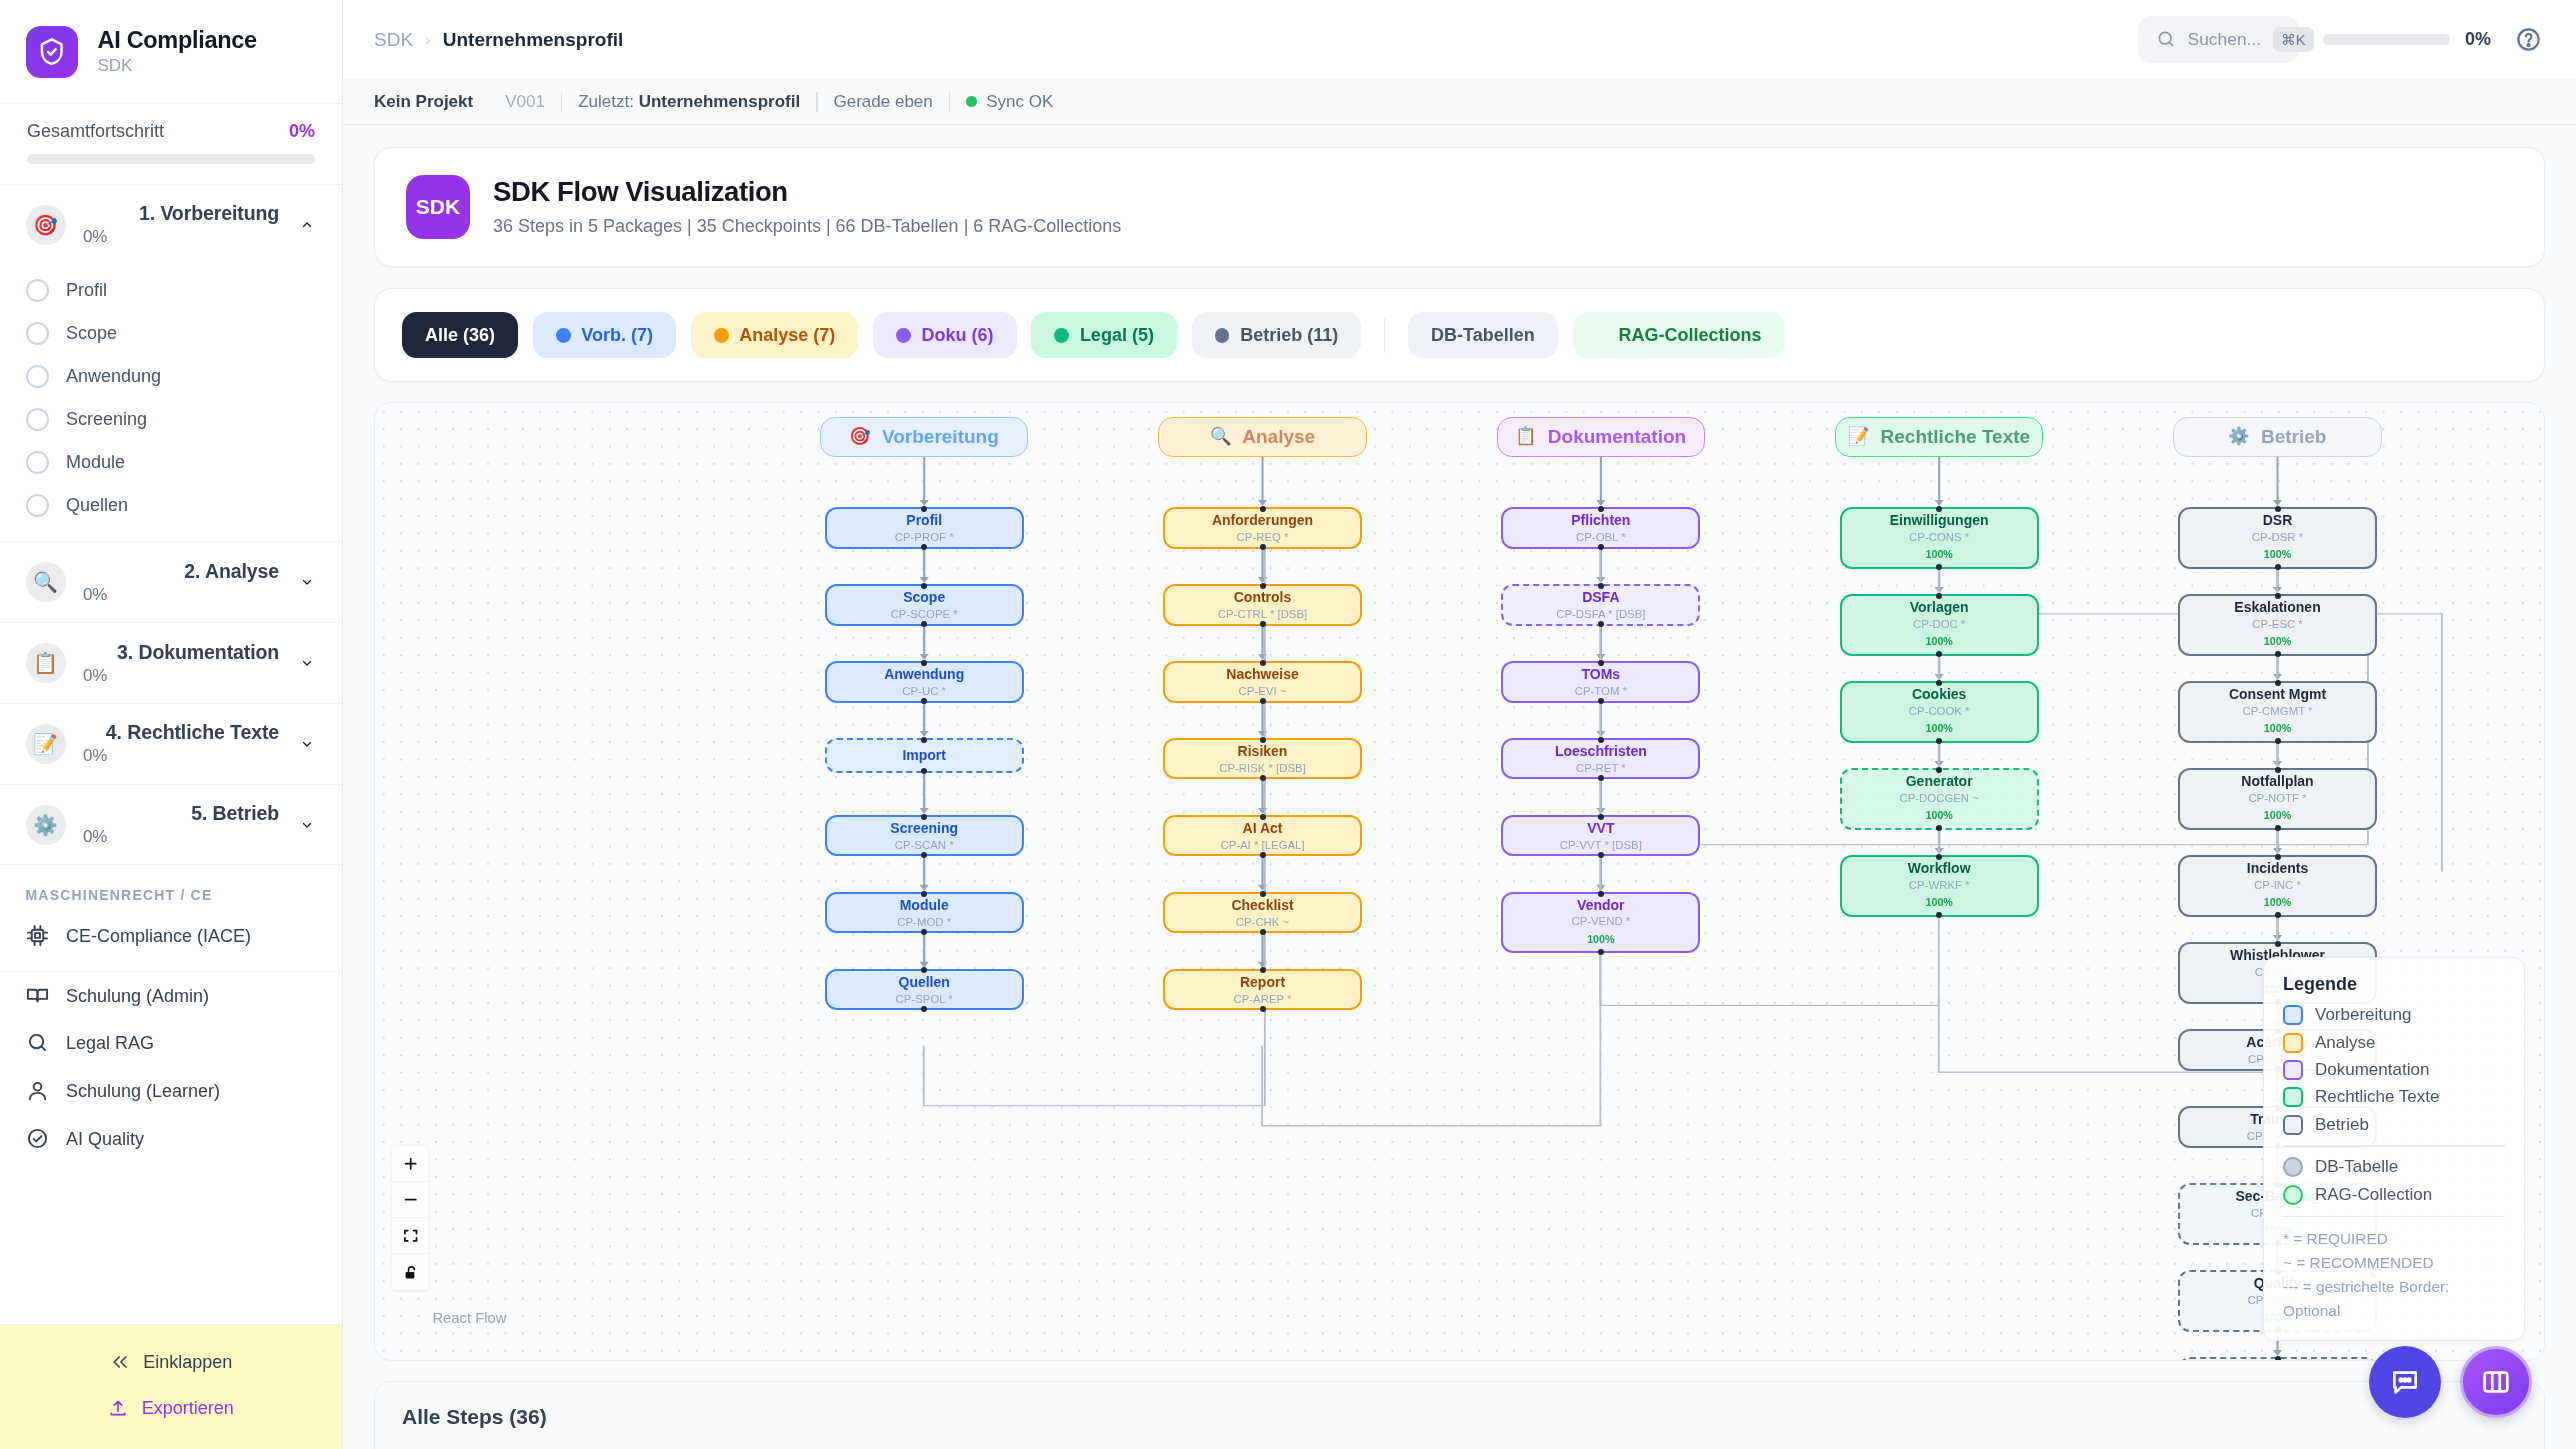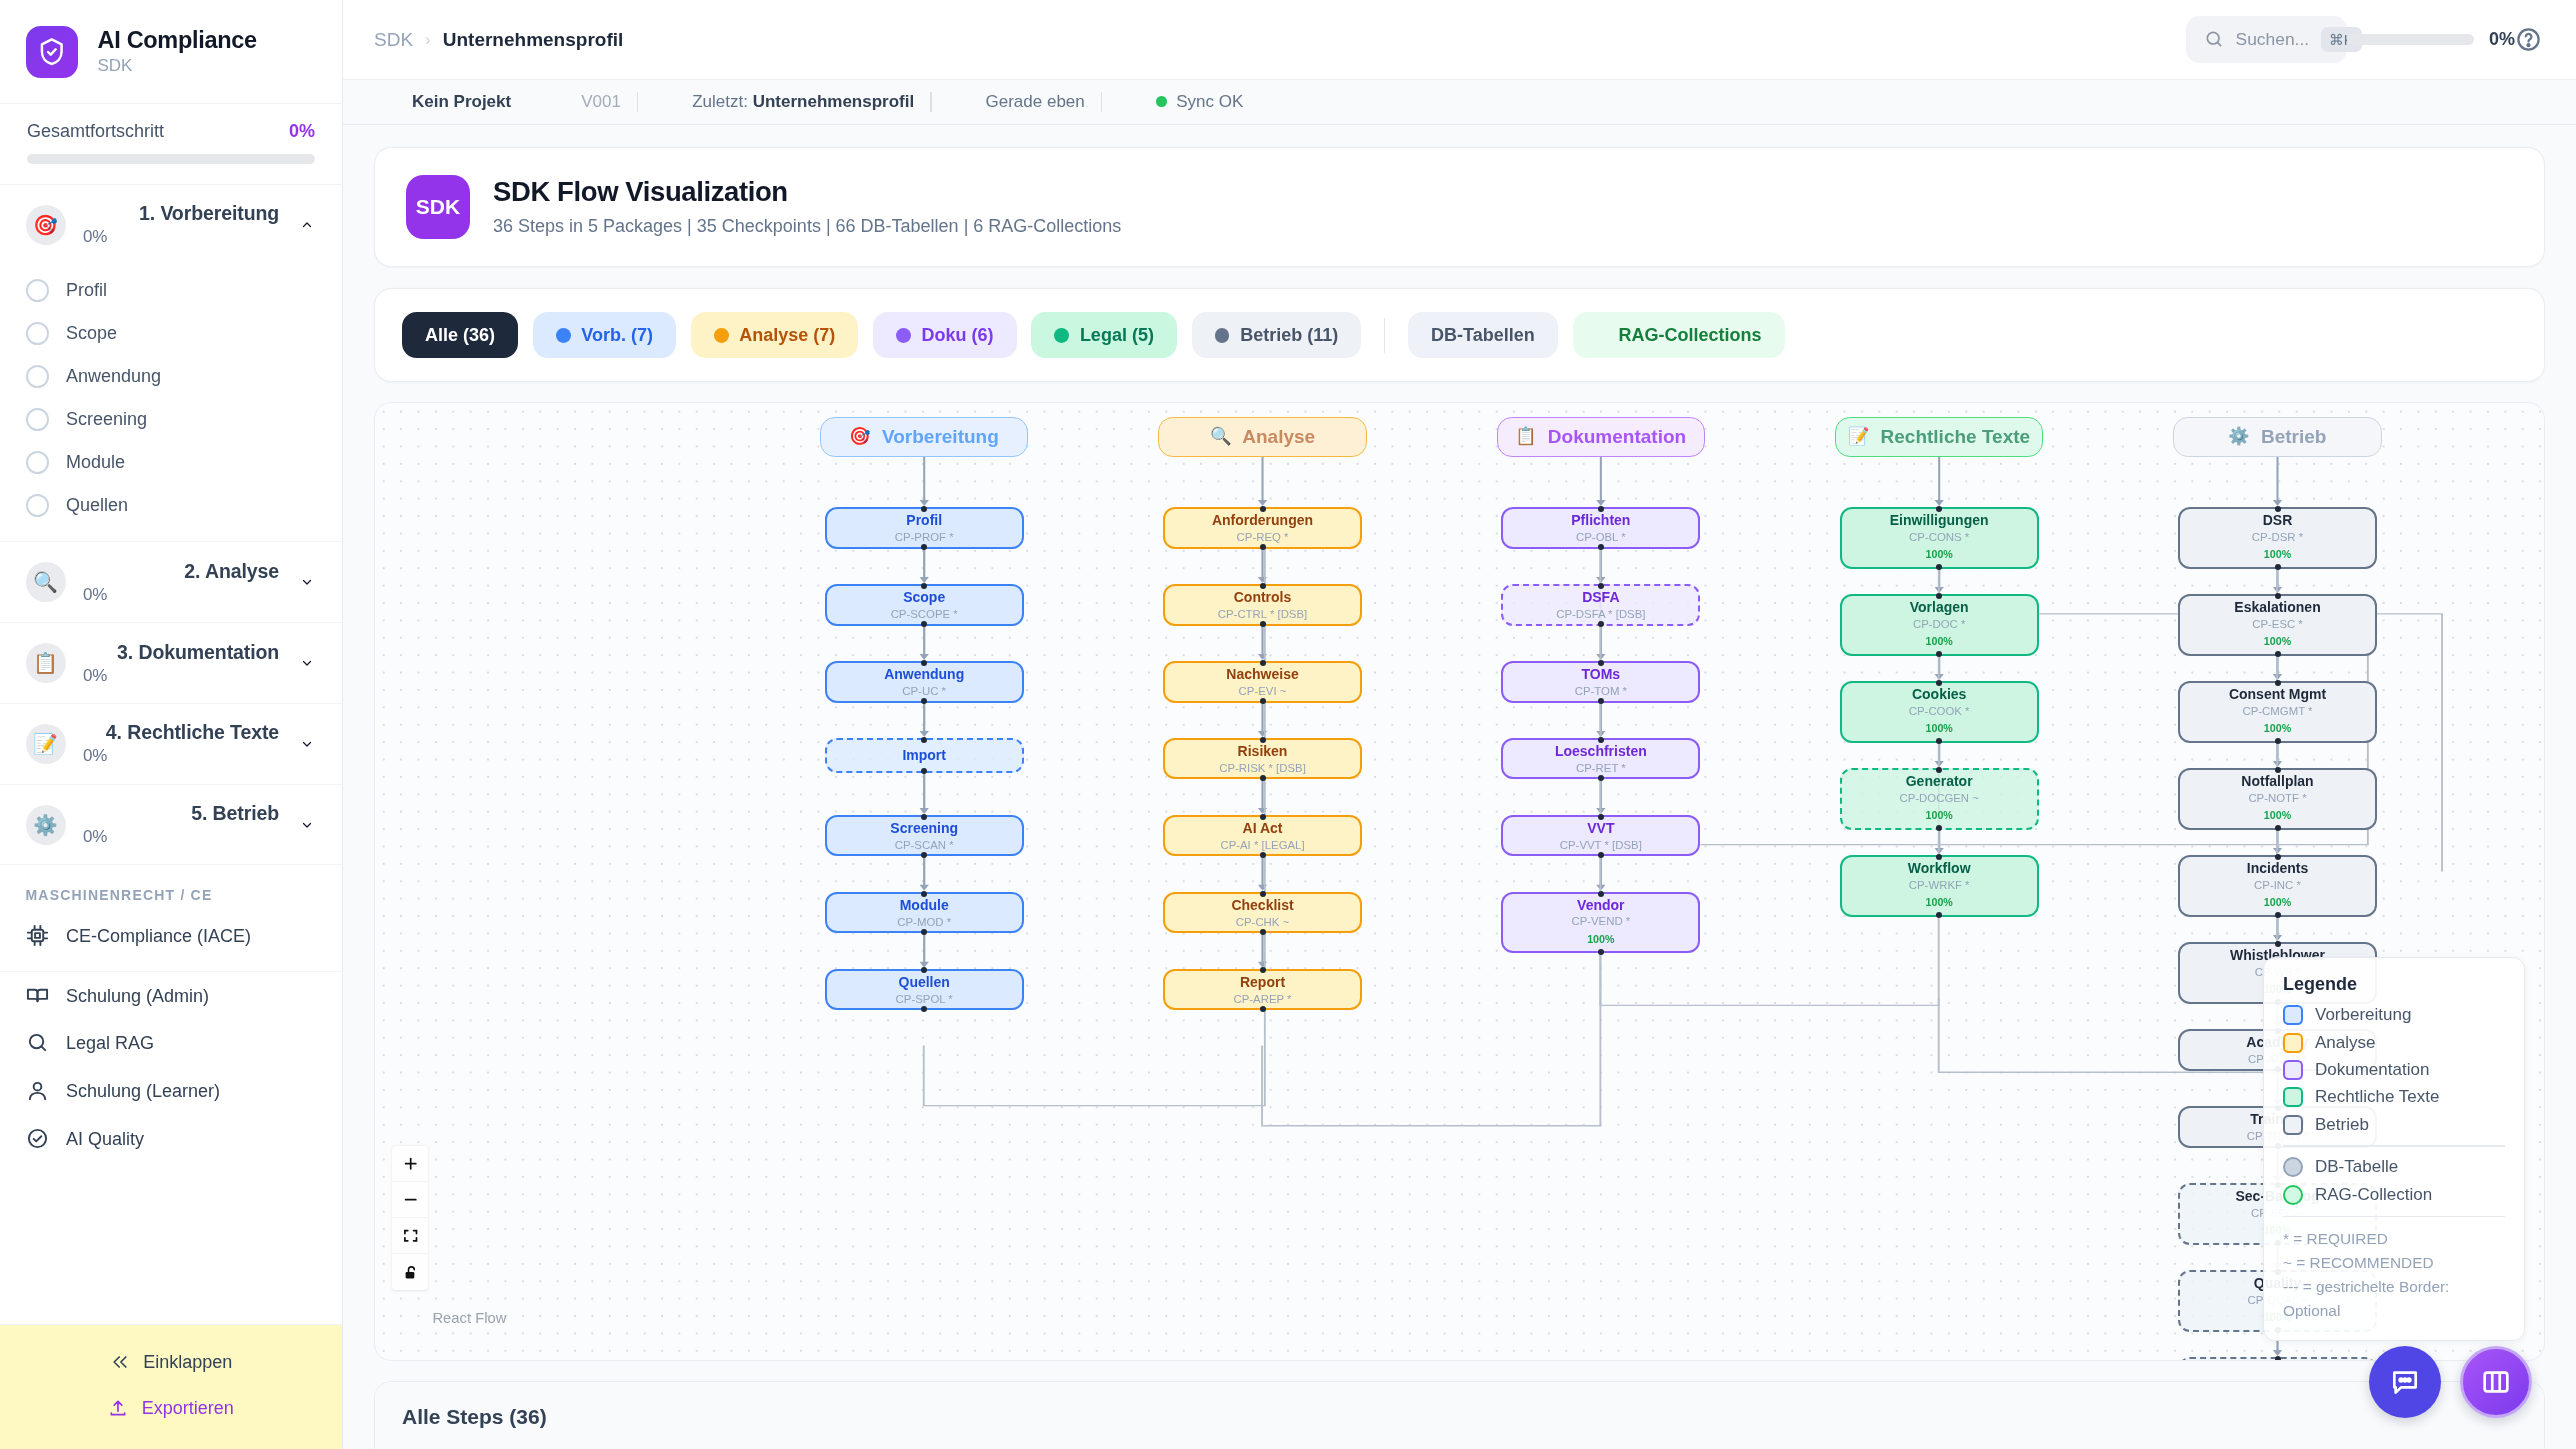--- a/index.html
+++ b/index.html
@@ -64,38 +64,38 @@
   .sb-foot-btn svg { width: 20px; height: 20px; }
 
   
   .main { flex: 1; height: 1449px; display: flex; flex-direction: column; background: #f8fafc; min-width: 0; }
 
   .topbar { height: 79px; background: #fff; display: flex; align-items: center; padding: 0 34px 0 31px; gap: 13.4px; }
   .crumb { display: flex; align-items: center; gap: 12px; font-size: 19px; }
   .crumb .c1 { color: #94a3b8; cursor: pointer; }
   .crumb .sep { color: #cbd5e1; font-size: 17px; }
   .crumb .c2 { color: #1e293b; font-weight: 600; }
-  .topbar-right { margin-left: auto; display: flex; align-items: center; }
+  .topbar-right { margin-left: auto; display: flex; align-items: center; gap: 24px; }
   .search {
     display: flex; align-items: center; gap: 12px; background: #f1f3f7;
     border-radius: 13.4px; padding: 10.7px 12px 10.7px 17.4px; width: 161px; cursor: text;
   }
   .search svg { width: 20px; height: 20px; flex: 0 0 20px; }
   .search .ph { font-size: 17.4px; color: #8c95a4; flex: 1; }
   .kbd { background: #e2e6ec; border-radius: 6.7px; padding: 4px 8px; font-size: 14.8px; color: #64748b; }
   .mini-prog { display: flex; align-items: center; gap: 14.8px; }
   .mini-bar { width: 127px; height: 10.7px; background: #e5e7eb; border-radius: 5.4px; }
   .mini-pct { font-size: 18px; color: #334155; font-weight: 600; }
   .help-ico svg { width: 27px; height: 27px; display:block; cursor: pointer; }
 
   .statusbar {
     height: 46px; background: #f8fafc; border-top: 1.3px solid #edf0f4; border-bottom: 1.3px solid #e6eaf0;
     display: flex; align-items: center; gap: 0; padding: 0 31px; font-size: 17px;
   }
-  .st-item { color: #64748b; padding: 0 16px; margin-left: 38px; }
+  .st-item { color: #64748b; padding: 0 16px; }
   .st-item:first-child { padding-left: 0; }
   .st-strong { color: #334155; font-weight: 600; }
   .st-muted { color: #a3adbb; }
   .st-sep { width: 1.3px; height: 20px; background: #dde2e9; }
   .st-dot { width: 10.7px; height: 10.7px; border-radius: 50%; background: #22c55e; display: inline-block; margin-right: 9.4px; }
 
   .content { flex: 1; padding: 21.5px 31px 0 31px; overflow: hidden; }
 
   .card {
     background: #fff; border: 1.3px solid #e9edf2; border-radius: 17.4px;

